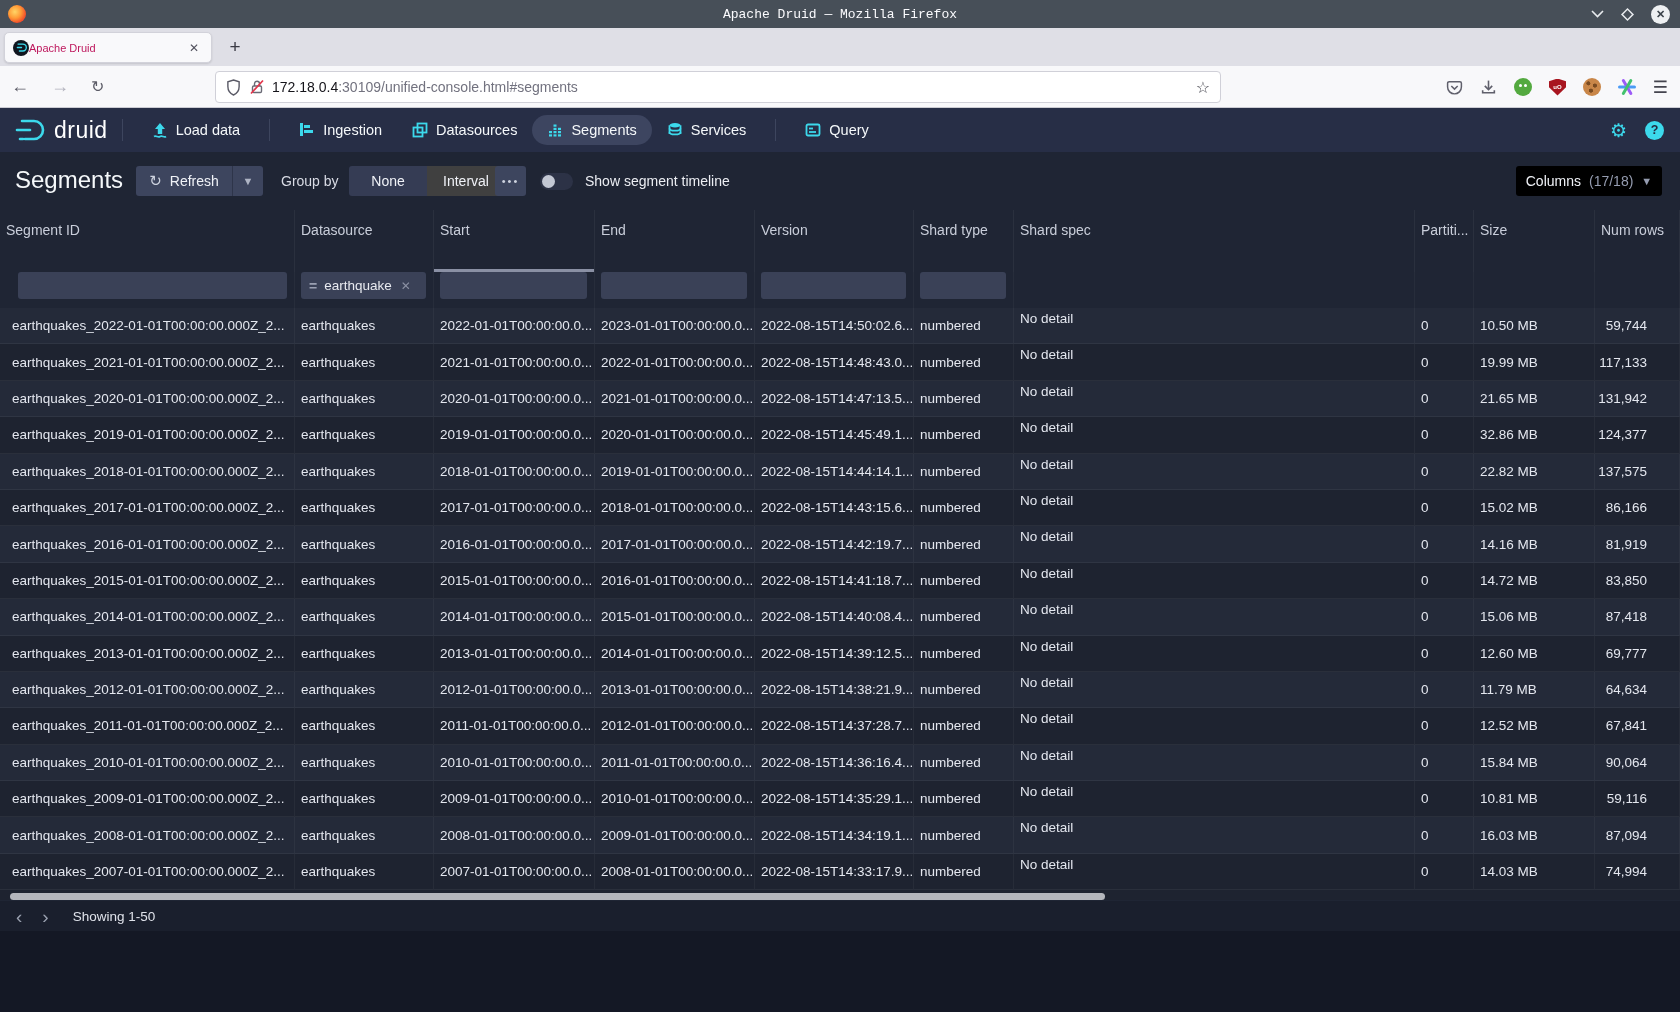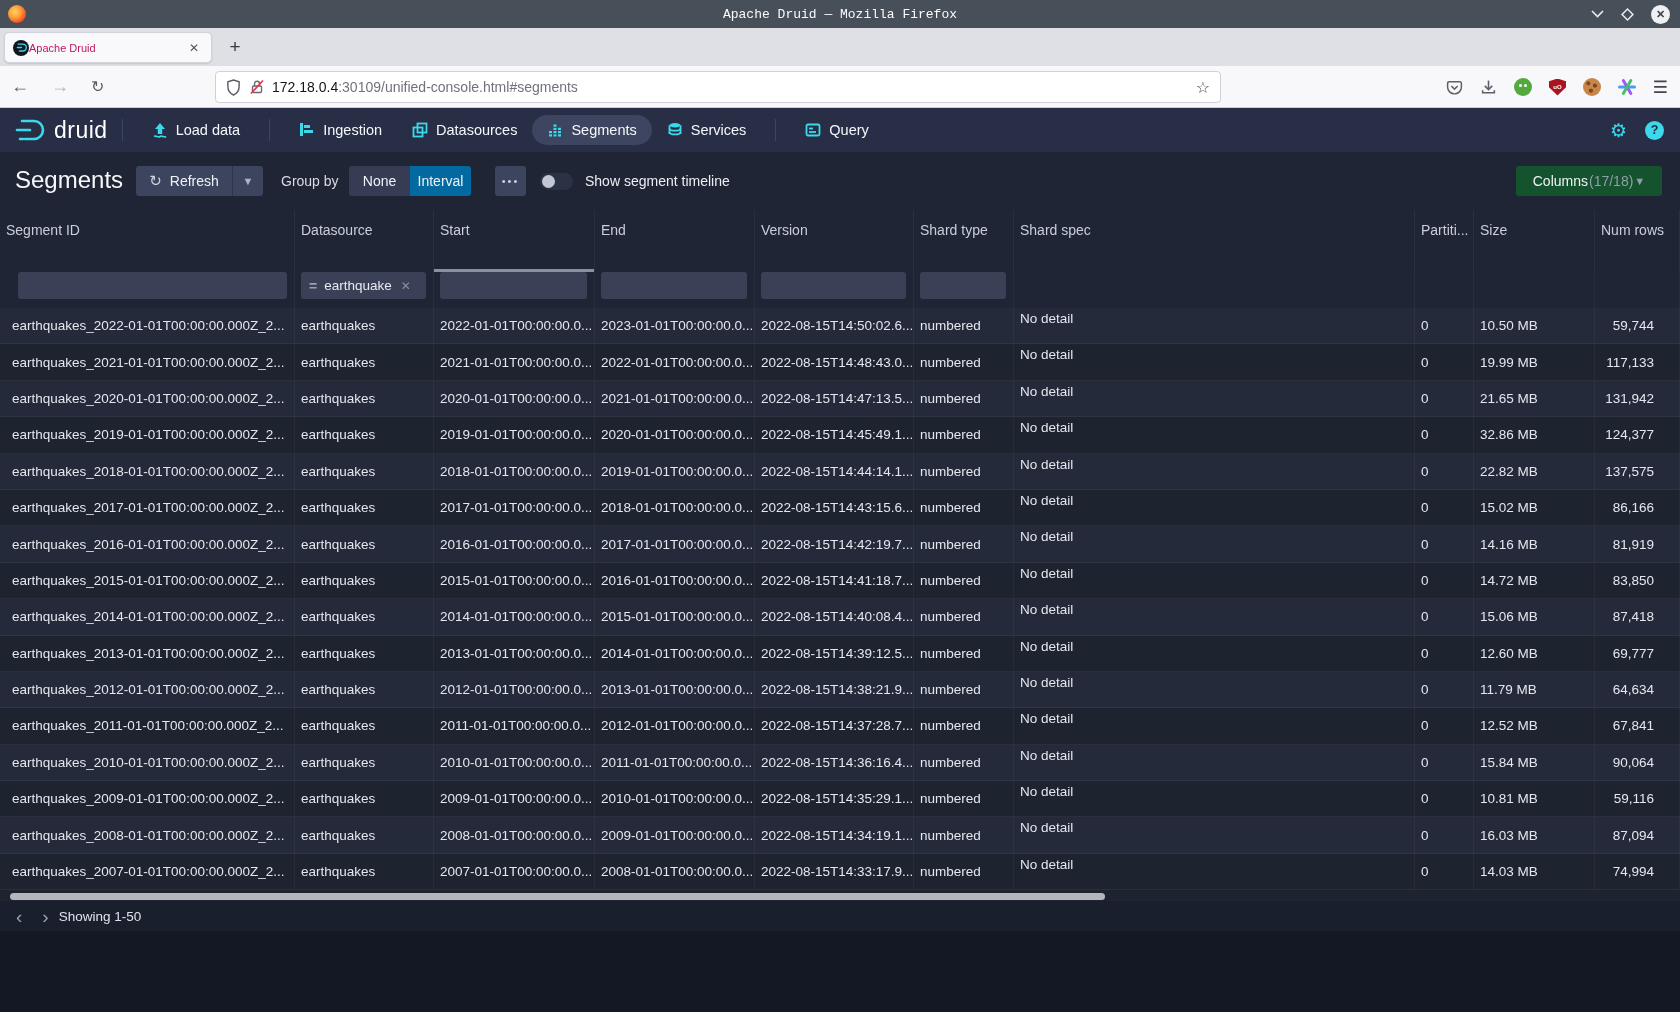--- a/index.html
+++ b/index.html
@@ -66,28 +66,28 @@
   
   .page { position:relative; height:802px; background:#1f2534; }
   .page-header { position:relative; height:58px; }
   .page-title { position:absolute; left:15px; top:14px; font-size:24px; color:#f5f8fa; }
   .btn { background:#3d455e; color:#f0f2f7; font-size:14px; border-radius:3px; display:flex; align-items:center; justify-content:center; }
   .refresh-group { position:absolute; left:136px; top:14px; height:30px; display:flex; }
   .refresh-main { width:96px; border-radius:3px 0 0 3px; gap:8px; }
   .refresh-caret { width:31px; border-left:1px solid #2e354a; border-radius:0 3px 3px 0; color:#aeb4c4; font-size:11px; }
   .groupby-label { position:absolute; left:281px; top:21px; font-size:14px; color:#d8dbe4; }
   .seg-group { position:absolute; left:349px; top:14px; height:30px; display:flex; }
-  .seg-btn { width:61px; }
+  .seg-btn { width:78px; }
   .seg-btn.selected { background:#353c54; border-radius:3px 0 0 3px; }
-  .seg-btn.unselected { background:#0369a1; border-radius:0 3px 3px 0; }
+  .seg-btn.unselected { background:#404040; border-radius:0 3px 3px 0; }
   .more-btn { position:absolute; left:495px; top:14px; width:31px; height:30px; color:#cdd2de; font-size:11px; letter-spacing:2px; }
   .toggle { position:absolute; left:540px; top:21px; width:33px; height:17px; border-radius:9px; background:#2c3246; }
   .toggle .knob { position:absolute; left:2px; top:2px; width:13px; height:13px; border-radius:50%; background:#c3c8d4; }
   .toggle-label { position:absolute; left:585px; top:21px; font-size:14px; color:#eceef3; }
-  .columns-btn { position:absolute; right:18px; top:14px; width:146px; height:30px; background:#14532d; gap:1px; }
+  .columns-btn { position:absolute; right:18px; top:14px; width:146px; height:30px; background:#000000; gap:8px; }
   .columns-btn .count, .columns-btn .caret { color:#959cb0; }
   .columns-btn .caret { font-size:11px; }
 
   
   .tgrid { display:grid; grid-template-columns:295px 139px 161px 160px 159px 100px 401px 59px 121px 85px; }
   .thead { height:62px; }
   .hcell { position:relative; padding:12px 6px 0 6px; font-size:14px; color:#c9ceda;
            border-right:1px solid rgba(255,255,255,.05); white-space:nowrap; overflow:hidden; }
   .hcell:first-child { }
   .hcell.sorted::after { content:""; position:absolute; left:0; right:0; bottom:0; height:3px; background:#8a90a4; }
@@ -102,30 +102,30 @@
 
   .tbody { position:relative; height:593px; overflow:hidden; }
   .trow { height:36.4px; }
   .trow:nth-child(odd) { background:#242a39; }
   .trow:nth-child(even) { background:#1e2330; }
   .tcell { display:flex; align-items:center; padding:0 6px; font-size:13.5px; color:#e4e7ef;
            border-right:1px solid rgba(255,255,255,.04); border-bottom:1px solid rgba(255,255,255,.05);
            white-space:nowrap; overflow:hidden; }
   .col-segment_id { padding-left:12px; }
   .col-shard_spec { align-items:flex-start; padding-top:3px; }
-  .col-num_rows { justify-content:flex-end; padding-right:25px; }
+  .col-num_rows { justify-content:flex-end; padding-right:32px; }
   .partial { position:relative; height:10px; background:#242a39; overflow:hidden; }
   .partial span { position:absolute; left:1020px; top:3px; font-size:13.5px; color:#e4e7ef; }
   .hscroll { position:absolute; left:10px; top:585px; width:1095px; height:7px; border-radius:4px; background:#b4b6bc; }
 
   
   .pfooter { height:30px; background:#1a1f2d; display:flex; align-items:center; color:#dfe2ea; font-size:13.5px; }
   .pg-chevron { color:#9aa1b0; font-size:19px; padding:0 10px; line-height:1; }
   .pg-chevron:first-child { margin-left:6px; }
-  .showing { }
+  .showing { margin-left:14px; }
   .below { height:81px; background:#141825; }
 
   svg { display:block; }
 </style>
 </head>
 <body>
 
 <div class="window">
 
   <div class="titlebar">

